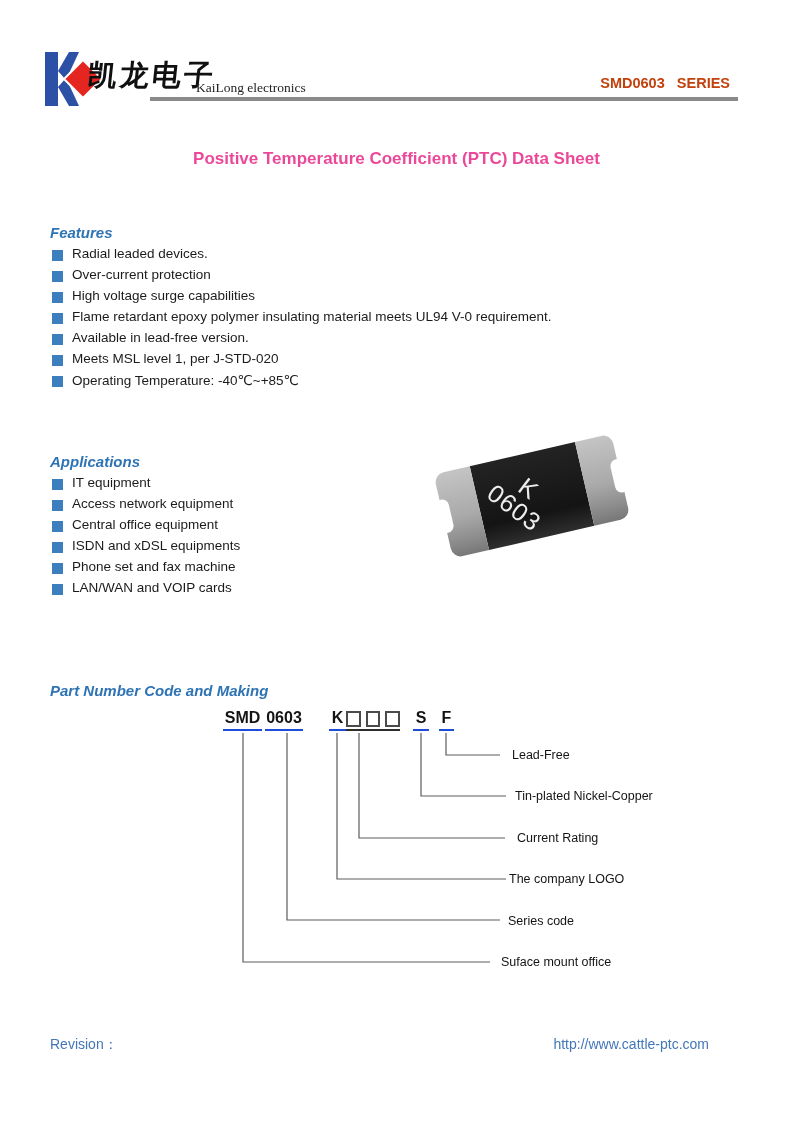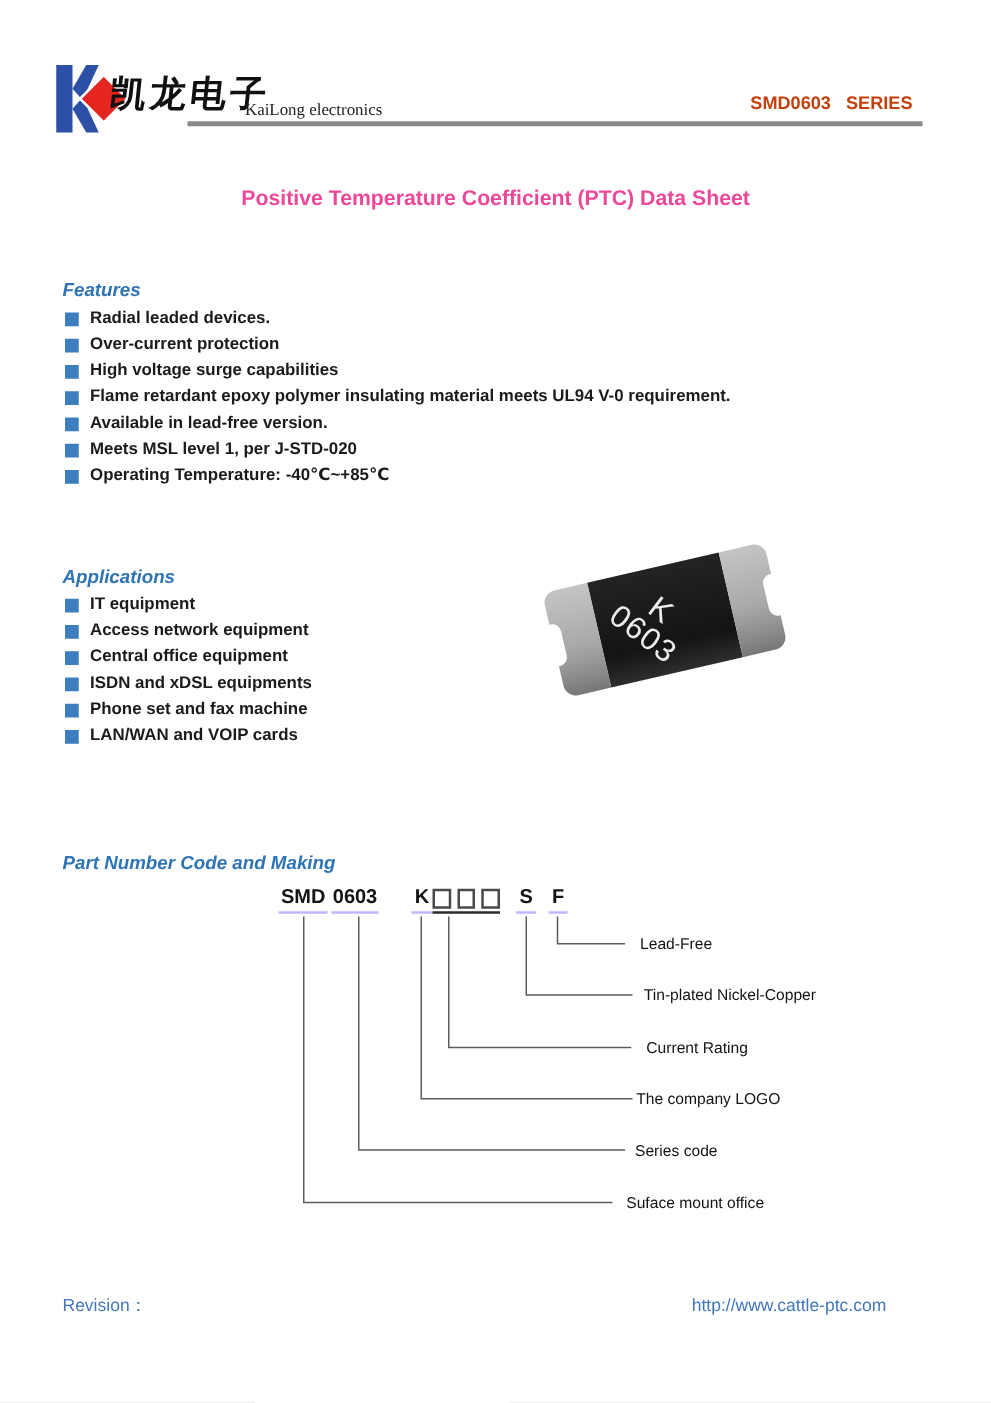--- a/index.html
+++ b/index.html
@@ -14,41 +14,41 @@
   .brand-cn{left:88px;top:56px;font-size:29px;font-weight:bold;letter-spacing:3px;color:#101010;transform:skewX(-6deg);}
   .brand-en{left:196px;top:80px;font-family:"Liberation Serif","DejaVu Serif",serif;font-size:13.5px;color:#222;}
   .series{right:63px;top:75px;font-size:14.5px;font-weight:bold;color:#c2410c;white-space:pre;}
   .head-rule{left:150px;top:97px;width:588px;height:4px;background:#8a8a8a;}
 
   
   .doc-title{left:0;top:149px;width:100%;text-align:center;font-size:17px;font-weight:bold;color:#ec4899;}
 
   
   .sec-head{font-size:15px;font-weight:bold;color:#2E74B5;font-style:italic;}
-  .blist{list-style:none;margin:0;padding:0;font-weight:bold;}
+  .blist{list-style:none;margin:0;padding:0;}
   .blist li{display:flex;align-items:flex-start;height:21px;}
   .sq{width:11px;height:11px;background:#3C7EBE;margin-top:4px;flex:none;}
   .btxt{margin-left:9px;font-size:13.5px;color:#1b1b1b;white-space:nowrap;}
 
   
   .chip{left:441px;top:453px;width:182px;height:86px;transform:rotate(-13deg);display:flex;}
   .cap{width:37px;position:relative;background:linear-gradient(180deg,#c4c4c4 0%,#a9a9a9 55%,#8f8f8f 80%,#777 100%);}
   .cap.left{border-radius:10px 0 0 10px;}
   .cap.right{border-radius:0 10px 10px 0;}
   .cap.left::after,.cap.right::after{content:"";position:absolute;top:50%;transform:translateY(-50%);
     width:14px;height:34px;background:#fff;border-radius:7px;}
   .cap.left::after{left:-6px;}
   .cap.right::after{right:-6px;}
   .chip-body{flex:1;background:linear-gradient(180deg,#232323 0%,#141414 72%,#2e2e2e 100%);}
   .marking{position:absolute;left:44%;top:50%;transform:translate(-50%,-50%) rotate(50deg);
     color:#ededed;font-size:25px;line-height:0.95;text-align:center;font-weight:500;letter-spacing:1px;}
 
   
   .seg{position:absolute;top:709px;height:20px;text-align:center;font-size:16px;font-weight:600;
-    color:#141414;border-bottom:2px solid #c4b5fd;}
+    color:#141414;border-bottom:2px solid #1d4ed8;}
   .boxgrp{position:absolute;top:709px;height:20px;display:flex;gap:5px;justify-content:center;
     border-bottom:2px solid #2d2d2d;}
   .cbox{width:12px;height:12px;border:2px solid #4a4a4a;margin-top:2px;background:#fff;}
   .pn-label{position:absolute;font-size:12.5px;color:#141414;white-space:nowrap;}
 
   
   .footer-rev{left:50px;top:1036px;font-size:14px;color:#4377B9;text-align:right;}
   .footer-url{right:84px;top:1036px;font-size:14px;color:#4377B9;text-decoration:none;}
 </style>
 </head>

